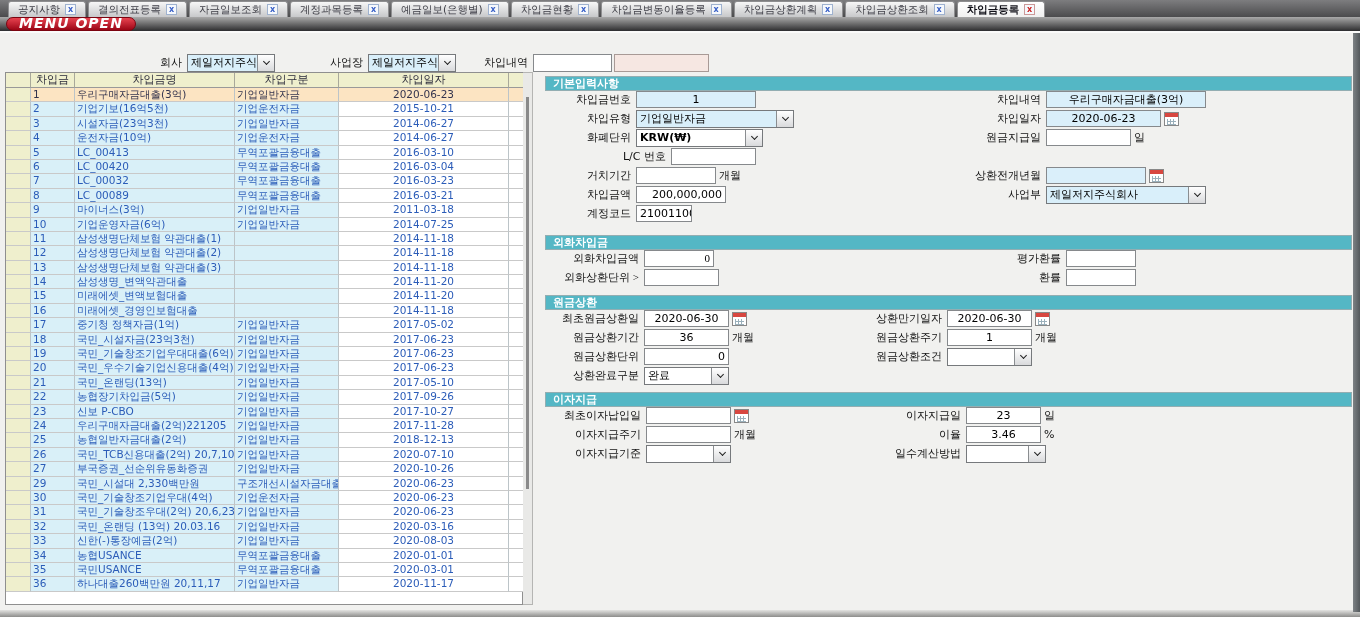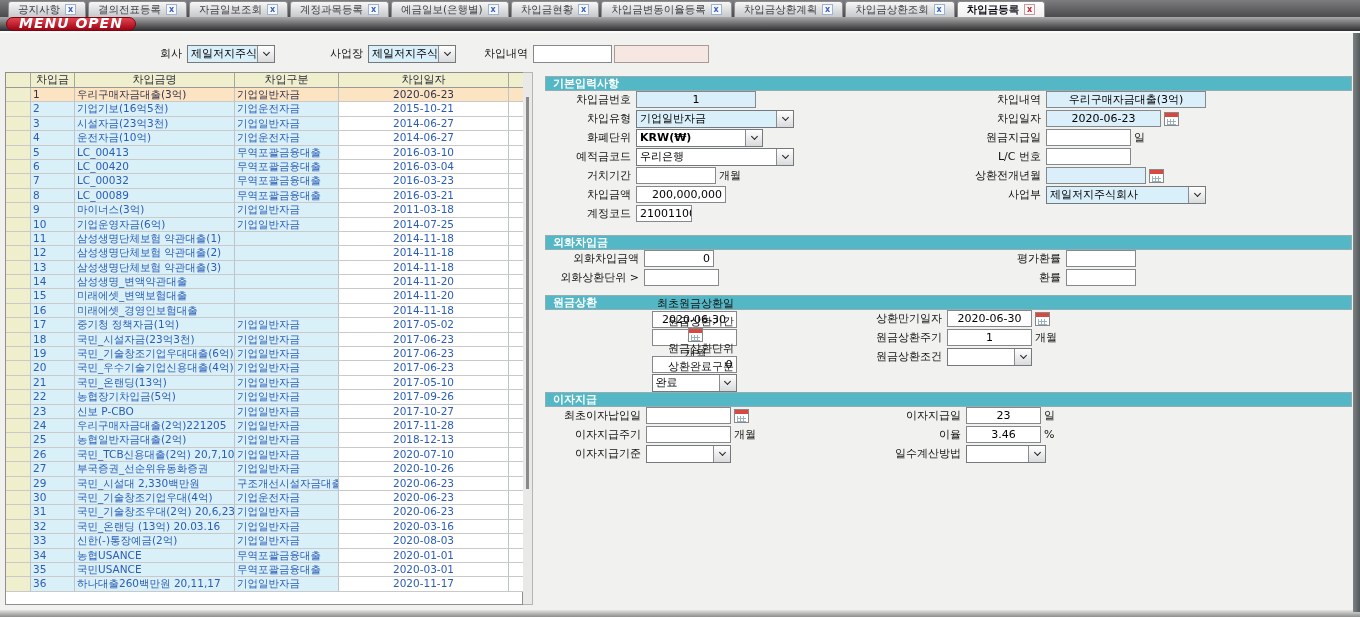--- a/index.html
+++ b/index.html
@@ -21,21 +21,21 @@
   
   .menuband { height:14px; background:linear-gradient(#a9a9a9,#2d2d2f); display:flex; align-items:center; }
   .menu-open { margin-left:6px; padding:1px 12px 2px; border-radius:8px;
     background:linear-gradient(#e84350,#9b0515); border:1px solid #7c0410;
     color:#fff; font-size:14px; font-weight:bold; font-style:italic; letter-spacing:1px; line-height:9px; }
 
   
   .content { position:relative; height:579px; background:#f1f1ef; border-top:2px solid #fbfbfa; }
 
   
-  .filter-row { position:absolute; top:11px; left:0; display:flex; align-items:center; height:19px; }
+  .filter-row { position:absolute; top:20px; left:0; display:flex; align-items:center; height:19px; }
   .f-label { font-size:11px; color:#121212; white-space:nowrap; }
   .combo { display:flex; height:18px; border:1px solid #76797c; background:#fff; }
   .combo .val { flex:1; font-size:11px; line-height:16px; padding:0 3px; overflow:hidden; white-space:nowrap; }
   .combo .btn { width:17px; border-left:1px solid #8a8d90; background:linear-gradient(#ffffff,#d9dadc);
     display:flex; align-items:center; justify-content:center; }
   .chev { width:5px; height:5px; border-right:1.6px solid #222; border-bottom:1.6px solid #222;
     transform:rotate(45deg); margin-top:-3px; }
   .combo.lb { background:#d9effa; }
 
   .fbox { height:17px; border:1px solid #86898c; background:#fff; font-size:11px;
@@ -70,23 +70,23 @@
   .section { margin-top:0; }
   .sec-header { height:15px; background:#54b7c5; border:1px solid #93aeb2;
     color:#fff; font-size:11px; font-weight:bold; line-height:13px; padding-left:7px; }
   .sec-body { padding-top:0;margin-left:9px; }
   .frow { display:flex; align-items:center; height:17px; margin-bottom:2px; }
   .cell-l, .cell-r { display:flex; align-items:center; }
   .flabel { text-align:right; padding-right:5px; font-size:11px; color:#121212; white-space:nowrap; flex:none; }
   .sfx { font-size:11px; color:#121212; margin-left:3px; white-space:nowrap; }
   .sec-basic .cell-l { width:375px; } .sec-basic .cell-l .flabel { width:82px; }
   .sec-basic .cell-r .flabel { width:117px; }
-  .sec-forex .cell-l { width:395px; } .sec-forex .cell-l .flabel { width:90px; }
+  .sec-forex .cell-l { width:395px;font-family:Liberation Serif, serif; } .sec-forex .cell-l .flabel { width:90px; }
   .sec-forex .cell-r .flabel { width:117px; }
-  .sec-principal .cell-l { width:280px;flex-direction:column; } .sec-principal .cell-l .flabel { width:90px; }
+  .sec-principal .cell-l { width:280px; } .sec-principal .cell-l .flabel { width:90px; }
   .sec-principal .cell-r .flabel { width:113px; }
   .sec-interest .cell-l { width:300px; } .sec-interest .cell-l .flabel { width:92px; }
   .sec-interest .cell-r .flabel { width:112px; }
   .mt13 { margin-top:13px; } .mt9 { margin-top:9px; } .mt8 { margin-top:8px; } .mt4 { margin-top:4px; }
 
   .w70{width:70px;} .w75{width:75px;} .w78{width:56px;} .w80{width:80px;} .w85{width:85px;} .w90{width:90px;} .w100{width:100px;} .w115{width:115px;} .w120{width:120px;}
   .w127{width:127px;font-weight:bold;} .w158{width:158px;} .w160{width:160px;} .w242{width:242px; margin-left:3px;}
 
   .cal { width:15px; height:14px; margin-left:3px; border:1px solid #888; background:#fff; position:relative; flex:none; }
   .cal::before { content:""; position:absolute; top:0; left:0; right:0; height:4px; background:#d84740; }
@@ -512,29 +512,20 @@
                   </span>
               </div>
             </div>
             <div class="cell-r">
               <span class="flabel">원금지급일</span>
               <div class="fbox w85"></div>
               <span class="sfx">일</span>
             </div>
           </div>
           <div class="frow">
-            <div class="cell-l">
-              <span class="flabel">예적금코드</span>
-              <div class="combo w158">
-                <span class="val">우리은행</span>
-                <span class="btn">
-                    <i class="chev"></i>
-                  </span>
-              </div>
-            </div>
             <div class="cell-r">
               <span class="flabel">L/C 번호</span>
               <div class="fbox w85"></div>
             </div>
           </div>
           <div class="frow">
             <div class="cell-l">
               <span class="flabel">거치기간</span>
               <div class="fbox w80"></div>
               <span class="sfx">개월</span>

